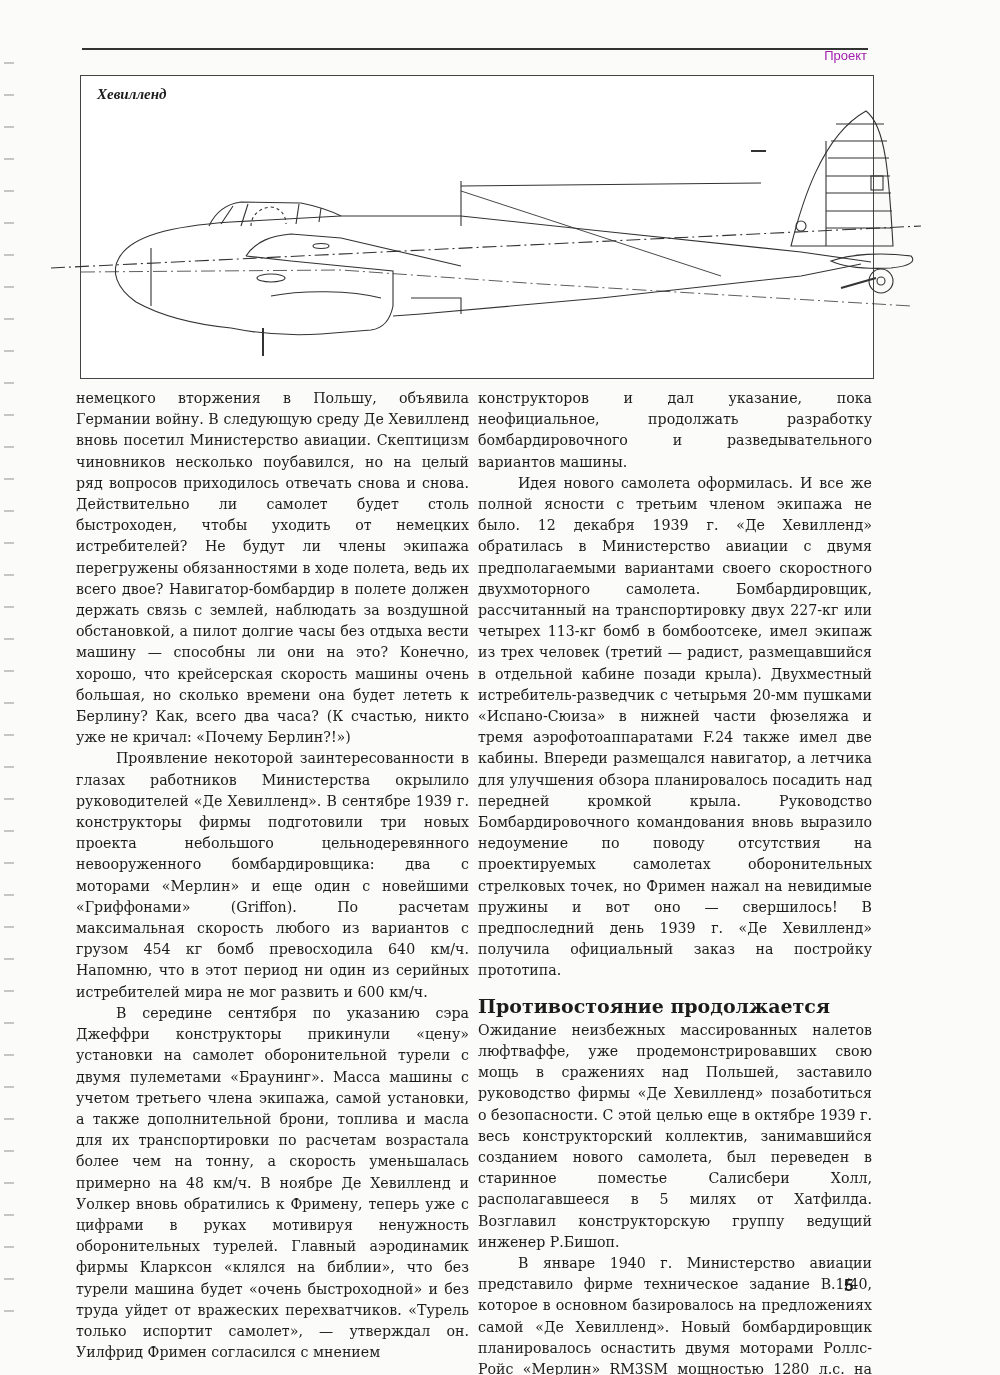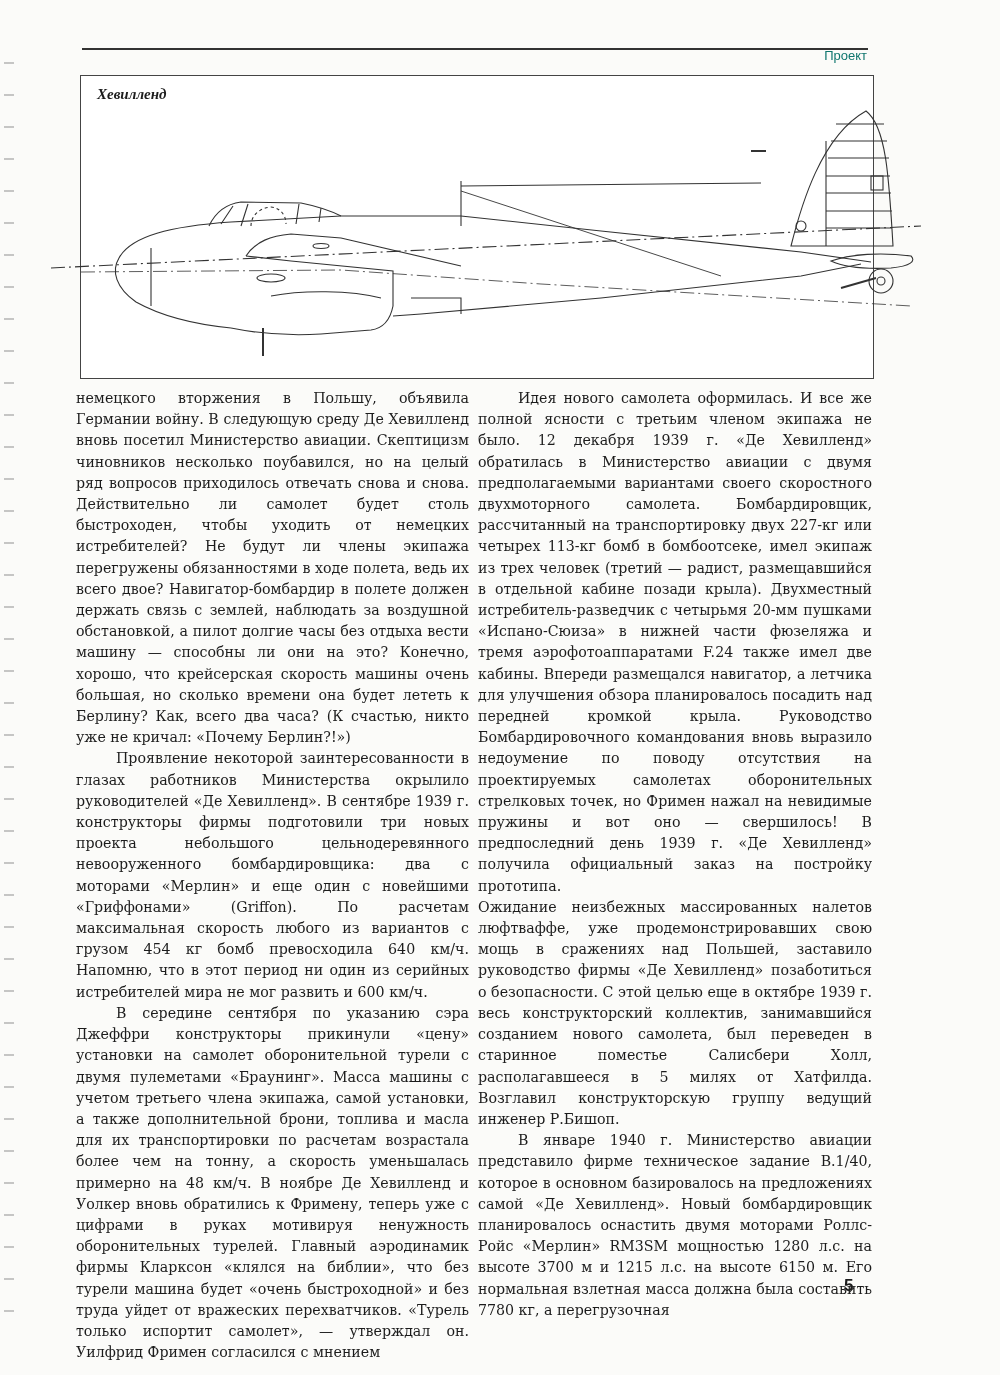--- a/index.html
+++ b/index.html
@@ -5,21 +5,21 @@
   html, body { margin: 0; padding: 0; }
   body {
     width: 1000px; height: 1375px; position: relative; overflow: hidden;
     background: #fbfbf9;
     font-family: "DejaVu Serif", "Liberation Serif", serif;
     color: #1c1c1c;
   }
   .binding { position: absolute; left: 4px; top: 40px; width: 10px; height: 1300px;
     background: repeating-linear-gradient(180deg, transparent 0 22px, #9a9a9a 22px 24px, transparent 24px 32px); opacity: .55; }
   .header-rule { position: absolute; left: 82px; top: 48px; width: 786px; height: 2px; background: #333; }
-  .header-label { position: absolute; right: 133px; top: 48px; font-family: "Liberation Sans", sans-serif; font-size: 13px; color: #0f766e; }
+  .header-label { position: absolute; right: 133px; top: 48px; font-family: "Liberation Sans", sans-serif; font-size: 13px; color: #a21caf; }
   .illustration { position: absolute; left: 80px; top: 75px; width: 792px; height: 302px; border: 1.5px solid #444; background: #fff; }
   .ill-caption { position: absolute; left: 16px; top: 10px; font-style: italic; font-weight: bold; font-size: 15px; font-family: "Liberation Serif", serif; }
   .ill-svg { position: absolute; left: -40px; top: -10px; }
   .col { position: absolute; top: 388px; width: 393px; font-size: 14.2px; line-height: 21.2px; text-align: justify; }
   .col.left { left: 76px; }
   .col.right { left: 478px; width: 394px; top: 388px; }
   .col p { margin: 0; text-indent: 0; }
   .col p.indent { text-indent: 40px; }
   .col h2 { margin: 12px 0 2px 0; font-size: 19px; font-weight: bold; line-height: 24px; font-family: "DejaVu Serif", serif; text-align: left; }
   .page-number { position: absolute; left: 844px; top: 1276px; font-family: "Liberation Sans", sans-serif; font-weight: bold; font-size: 17px; }
@@ -81,18 +81,20 @@
   </svg>
 </div>
 
 <div class="col left">
   <p>немецкого вторжения в Польшу, объявила Германии войну. В следующую среду Де Хевилленд вновь посетил Министерство авиации. Скептицизм чиновников несколько поубавился, но на целый ряд вопросов приходилось отвечать снова и снова. Действительно ли самолет будет столь быстроходен, чтобы уходить от немецких истребителей? Не будут ли члены экипажа перегружены обязанностями в ходе полета, ведь их всего двое? Навигатор-бомбардир в полете должен держать связь с землей, наблюдать за воздушной обстановкой, а пилот долгие часы без отдыха вести машину — способны ли они на это? Конечно, хорошо, что крейсерская скорость машины очень большая, но сколько времени она будет лететь к Берлину? Как, всего два часа? (К счастью, никто уже не кричал: «Почему Берлин?!»)</p>
   <p class="indent">Проявление некоторой заинтересованности в глазах работников Министерства окрылило руководителей «Де Хевилленд». В сентябре 1939 г. конструкторы фирмы подготовили три новых проекта небольшого цельнодеревянного невооруженного бомбардировщика: два с моторами «Мерлин» и еще один с новейшими «Гриффонами» (Griffon). По расчетам максимальная скорость любого из вариантов с грузом 454 кг бомб превосходила 640 км/ч. Напомню, что в этот период ни один из серийных истребителей мира не мог развить и 600 км/ч.</p>
   <p class="indent">В середине сентября по указанию сэра Джеффри конструкторы прикинули «цену» установки на самолет оборонительной турели с двумя пулеметами «Браунинг». Масса машины с учетом третьего члена экипажа, самой установки, а также дополнительной брони, топлива и масла для их транспортировки по расчетам возрастала более чем на тонну, а скорость уменьшалась примерно на 48 км/ч. В ноябре Де Хевилленд и Уолкер вновь обратились к Фримену, теперь уже с цифрами в руках мотивируя ненужность оборонительных турелей. Главный аэродинамик фирмы Кларксон «клялся на библии», что без турели машина будет «очень быстроходной» и без труда уйдет от вражеских перехватчиков. «Турель только испортит самолет», — утверждал он. Уилфрид Фримен согласился с мнением</p>
 </div>
 
 <div class="col right">
+  <p>конструкторов и дал указание, пока неофициальное, продолжать разработку бомбардировочного и разведывательного вариантов машины.</p>
   <p class="indent">Идея нового самолета оформилась. И все же полной ясности с третьим членом экипажа не было. 12 декабря 1939 г. «Де Хевилленд» обратилась в Министерство авиации с двумя предполагаемыми вариантами своего скоростного двухмоторного самолета. Бомбардировщик, рассчитанный на транспортировку двух 227-кг или четырех 113-кг бомб в бомбоотсеке, имел экипаж из трех человек (третий — радист, размещавшийся в отдельной кабине позади крыла). Двухместный истребитель-разведчик с четырьмя 20-мм пушками «Испано-Сюиза» в нижней части фюзеляжа и тремя аэрофотоаппаратами F.24 также имел две кабины. Впереди размещался навигатор, а летчика для улучшения обзора планировалось посадить над передней кромкой крыла. Руководство Бомбардировочного командования вновь выразило недоумение по поводу отсутствия на проектируемых самолетах оборонительных стрелковых точек, но Фримен нажал на невидимые пружины и вот оно — свершилось! В предпоследний день 1939 г. «Де Хевилленд» получила официальный заказ на постройку прототипа.</p>
+  <h2>Противостояние продолжается</h2>
   <p>Ожидание неизбежных массированных налетов люфтваффе, уже продемонстрировавших свою мощь в сражениях над Польшей, заставило руководство фирмы «Де Хевилленд» позаботиться о безопасности. С этой целью еще в октябре 1939 г. весь конструкторский коллектив, занимавшийся созданием нового самолета, был переведен в старинное поместье Салисбери Холл, располагавшееся в 5 милях от Хатфилда. Возглавил конструкторскую группу ведущий инженер Р.Бишоп.</p>
   <p class="indent">В январе 1940 г. Министерство авиации представило фирме техническое задание B.1/40, которое в основном базировалось на предложениях самой «Де Хевилленд». Новый бомбардировщик планировалось оснастить двумя моторами Роллс-Ройс «Мерлин» RM3SM мощностью 1280 л.с. на высоте 3700 м и 1215 л.с. на высоте 6150 м. Его нормальная взлетная масса должна была составить 7780 кг, а перегрузочная</p>
 </div>
 
 <div class="page-number">5</div>
 
 </body></html>

